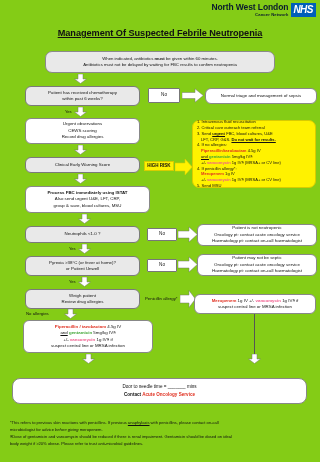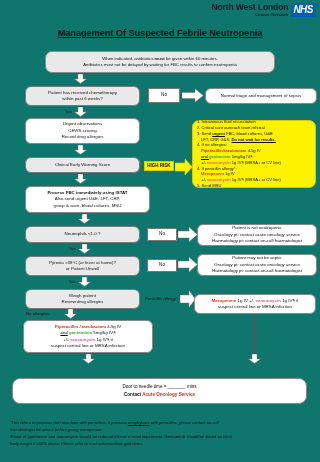--- a/index.html
+++ b/index.html
@@ -7,21 +7,21 @@
     margin: 0; padding: 0;
     width: 320px; height: 462px;
     background: #ffffff;
     font-family: "Liberation Sans", sans-serif;
     color: #111;
     overflow: hidden;
   }
   #page {
     position: relative;
     width: 320px; height: 462px;
-    background: #0f766e;
+    background: #84cc16;
   }
 
   
   .nhs-header {
     position: absolute;
     top: 3px; right: 4px;
     display: flex;
     align-items: center;
     gap: 3px;
   }

